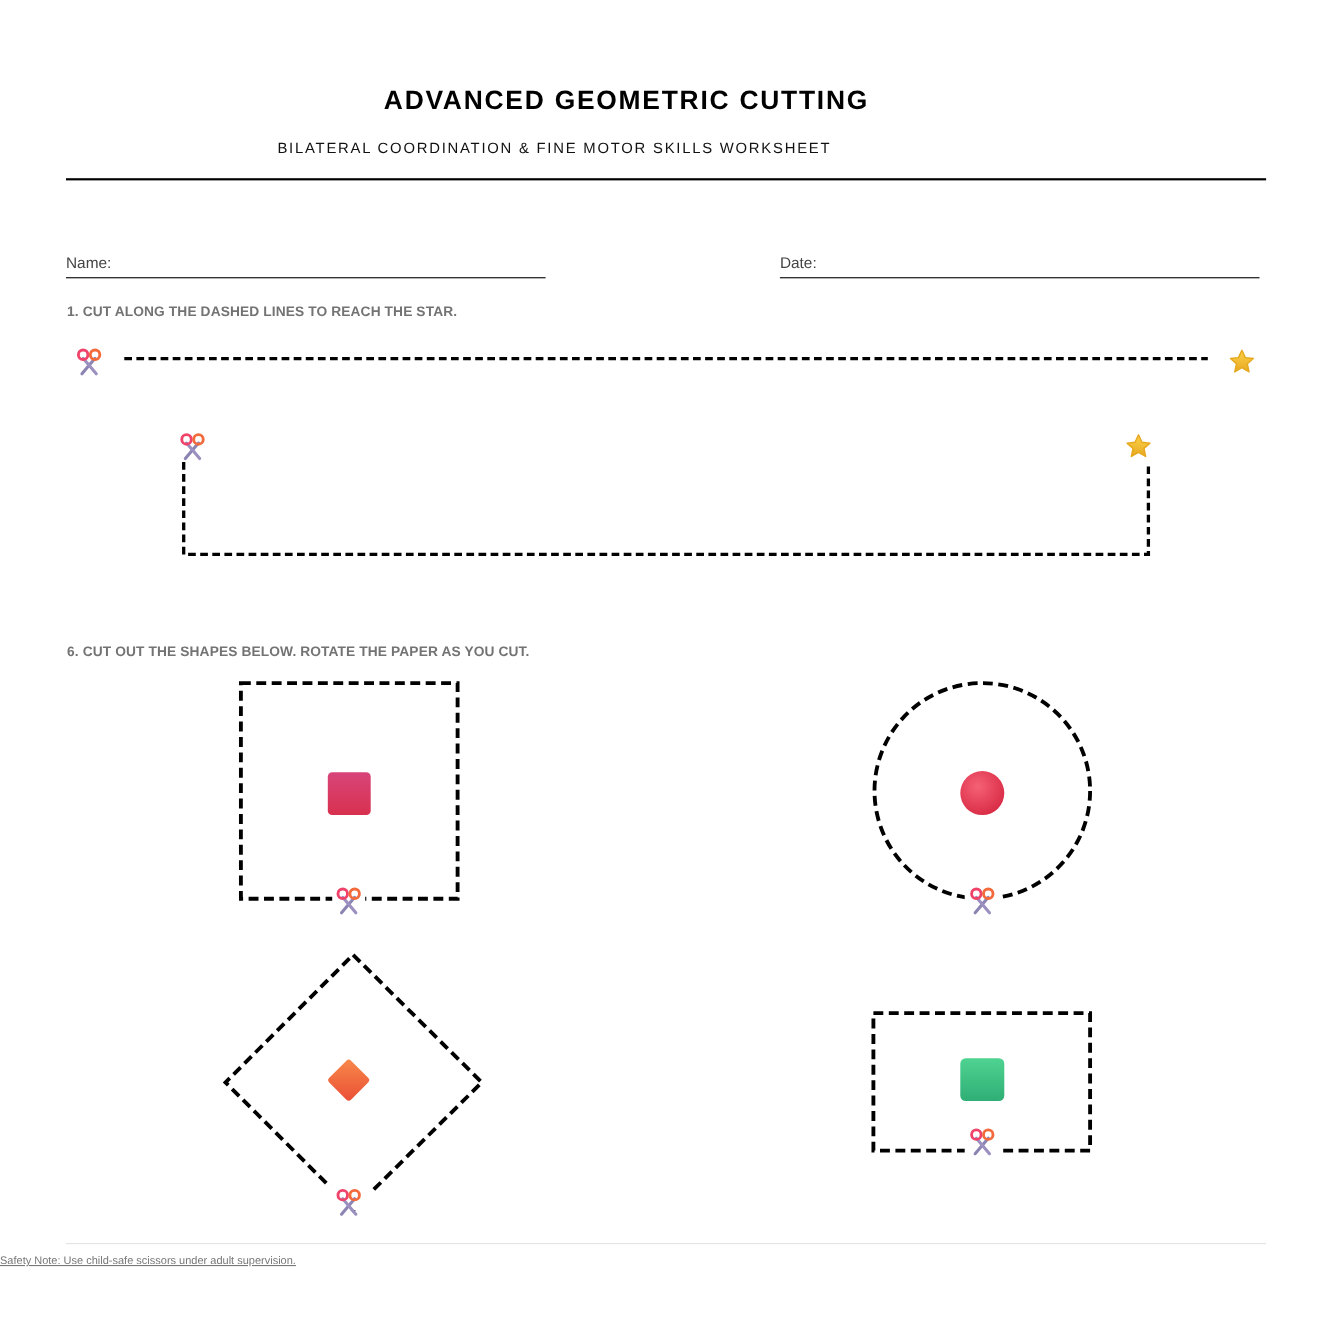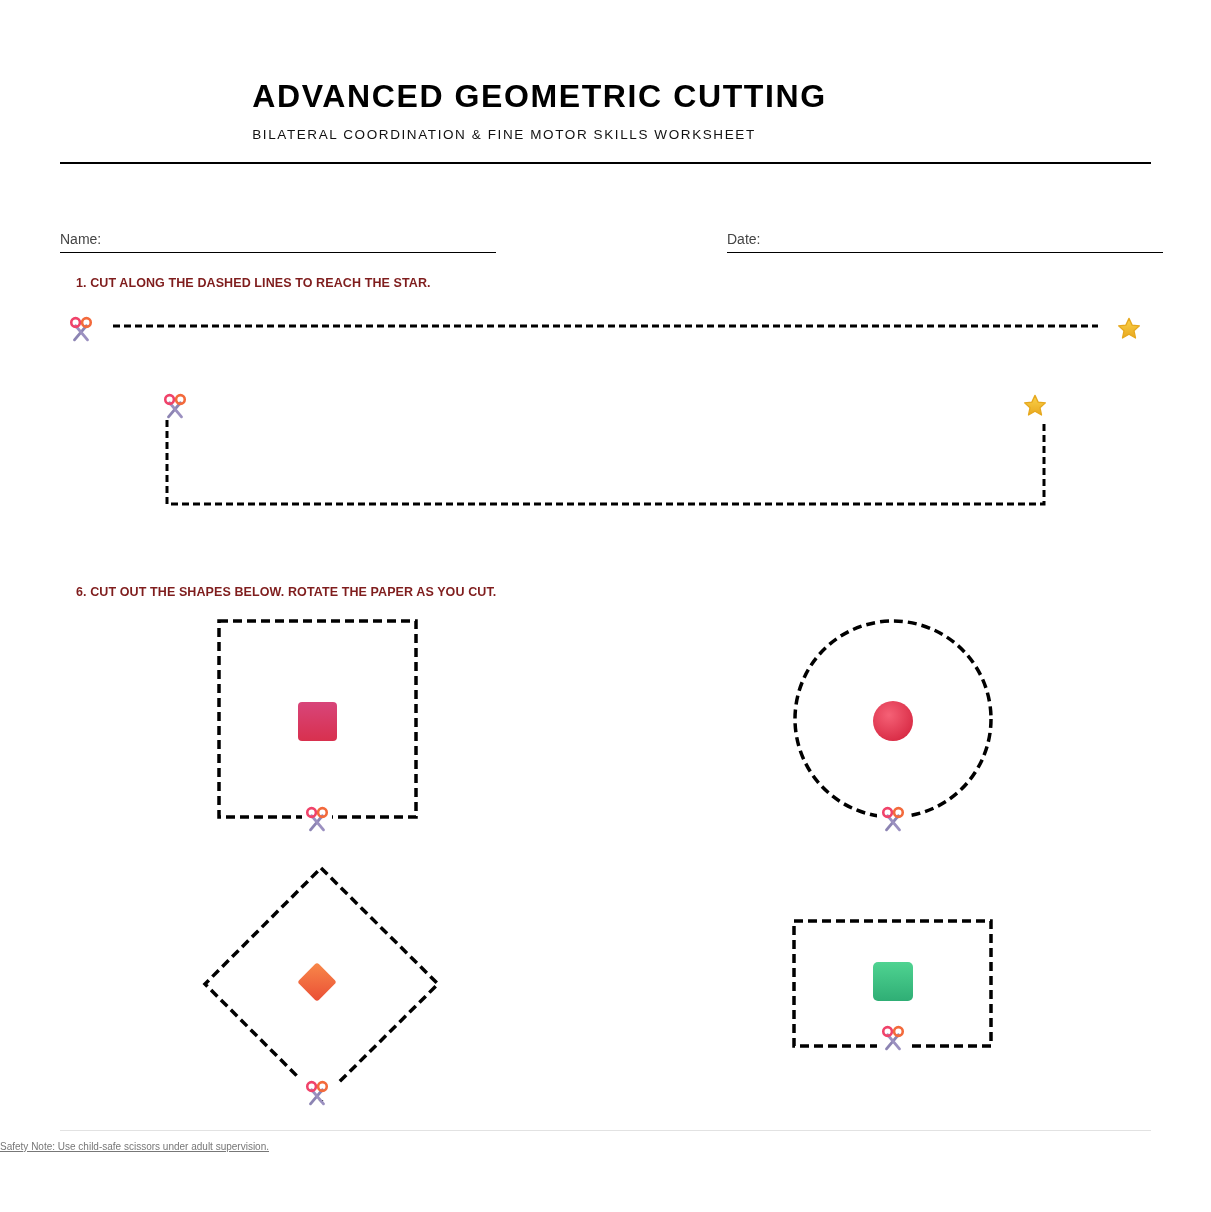--- a/index.html
+++ b/index.html
@@ -1,23 +1,23 @@
 <!DOCTYPE html>
 <html><head>
   <meta charset="utf-8">
   <style>
     html, body { margin: 0; padding: 0; background: #ffffff; }
     body { width: 1211px; height: 1212px; position: relative; overflow: hidden; font-family: "Liberation Sans", sans-serif; color: #000; }
     .abs { position: absolute; }
-    .title { left: 0; width: 1079px; top: 78px; text-align: center; font-size: 32px; font-weight: bold; letter-spacing: 1.6px; }
+    .title { left: 0; width: 1079px; top: 78px; text-align: center; font-size: 24px; font-weight: bold; letter-spacing: 1.6px; padding-left: 30px; }
     .subtitle { left: 0; width: 1008px; top: 127px; text-align: center; font-size: 13.5px; letter-spacing: 1.6px; color: #111; }
     .header-rule { left: 60px; width: 1091px; top: 162px; height: 2px; background: #000; }
     .field { top: 204px; width: 436px; height: 22px; border-bottom: 1.5px solid #000; margin-top: 26px; }
     .field-label { font-size: 14px; color: #444; position: absolute; left: 0; top: 1px; }
-    .section-h { left: 76px; font-size: 12.5px; font-weight: bold; color: #7f1d1d; letter-spacing: 0.1px; }
+    .section-h { left: 61px; font-size: 12.5px; font-weight: bold; color: #737373; letter-spacing: 0.1px; }
     .emoji-svg { position: absolute; }
     .footer-rule { left: 60px; width: 1091px; top: 1130px; height: 1px; background: #e2e2e2; }
     .footer-note { left: 0; width: 1211px; top: 1141px; font-size: 10px; color: #777; text-decoration: underline; }
   </style>
 </head>
 <body>
 
 <svg width="0" height="0" style="position:absolute">
   <defs>
     <symbol id="scissors" viewBox="0 0 24 24">
@@ -52,21 +52,21 @@
   </defs>
 </svg>
 
 <div class="abs title">ADVANCED GEOMETRIC CUTTING</div>
 <div class="abs subtitle">BILATERAL COORDINATION &amp; FINE MOTOR SKILLS WORKSHEET</div>
 <div class="abs header-rule"></div>
 
 <div class="abs field" style="left:60px;">
   <span class="field-label">Name:</span>
 </div>
-<div class="abs field" style="left:727px;text-align:center;">
+<div class="abs field" style="left:709px;text-align:center;">
   <span class="field-label">Date:</span>
 </div>
 
 <div class="abs section-h" style="top:276px;">1. CUT ALONG THE DASHED LINES TO REACH THE STAR.</div>
 
 <div class="abs" style="left:0;top:0;width:1211px;height:560px;pointer-events:none;">
   <svg width="1211" height="560" style="position:absolute;left:0;top:0;">
 
     <line x1="113" y1="326" x2="1098" y2="326" stroke="#000" stroke-width="3" stroke-dasharray="7,4"></line>
 

